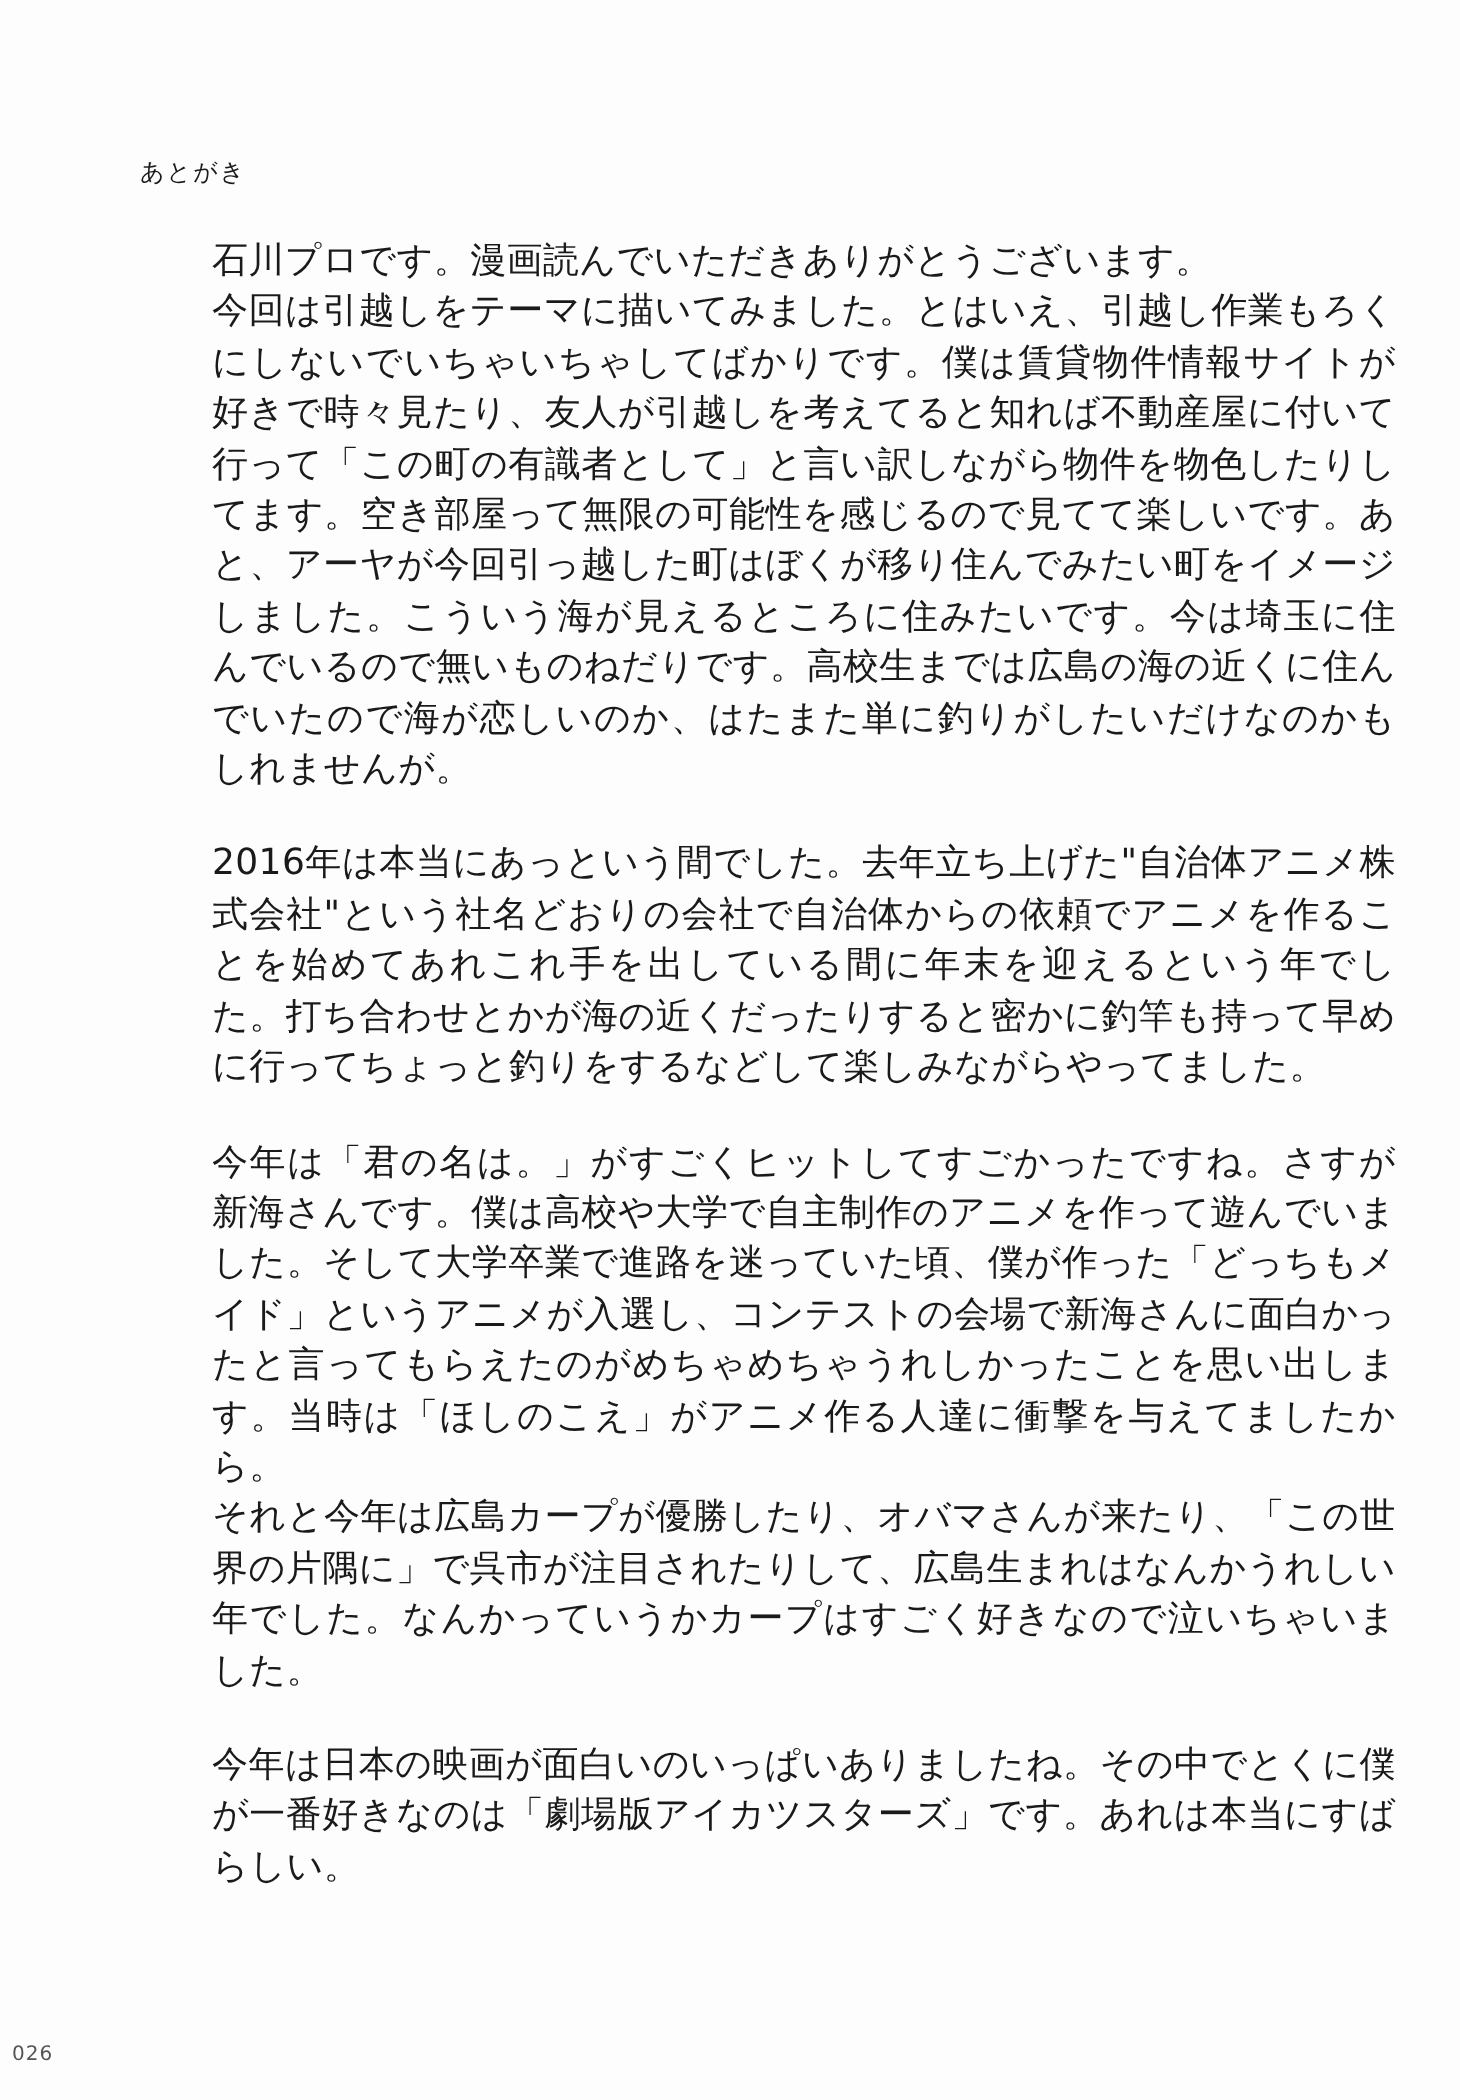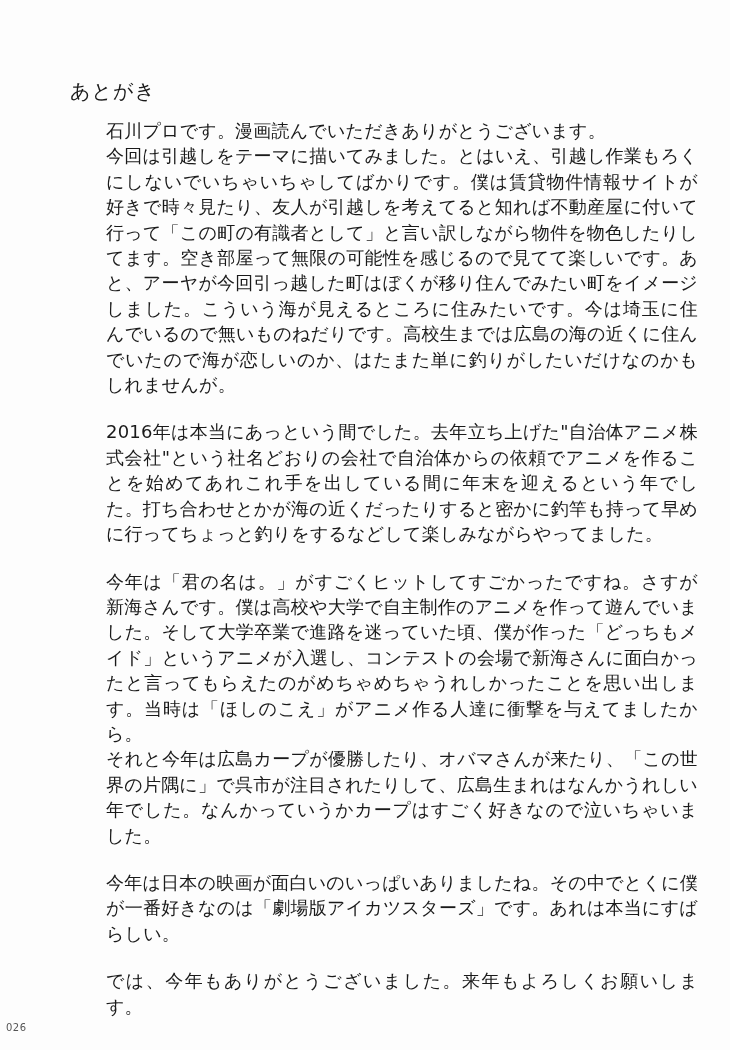--- a/index.html
+++ b/index.html
@@ -20,21 +20,21 @@
     top: 0;
     left: 0;
     width: 730px;
     height: 1050px;
     background: #fdfdfd;
   }
   .heading {
     position: absolute;
     left: 70px;
     top: 78px;
-    font-size: 20px;
+    font-size: 12px;
     letter-spacing: 1px;
     color: #1a1a1a;
   }
   .body-text {
     position: absolute;
     left: 70px;
     top: 118px;
     width: 592px;
     font-size: 18px;
     line-height: 25.4px;
@@ -75,19 +75,18 @@
 
   <div class="heading">あとがき</div>
 
   <div class="body-text">
     <p class="para">石川プロです。漫画読んでいただきありがとうございます。
 今回は引越しをテーマに描いてみました。とはいえ、引越し作業もろくにしないでいちゃいちゃしてばかりです。僕は賃貸物件情報サイトが好きで時々見たり、友人が引越しを考えてると知れば不動産屋に付いて行って「この町の有識者として」と言い訳しながら物件を物色したりしてます。空き部屋って無限の可能性を感じるので見てて楽しいです。あと、アーヤが今回引っ越した町はぼくが移り住んでみたい町をイメージしました。こういう海が見えるところに住みたいです。今は埼玉に住んでいるので無いものねだりです。高校生までは広島の海の近くに住んでいたので海が恋しいのか、はたまた単に釣りがしたいだけなのかもしれませんが。</p>
     <p class="para">2016年は本当にあっという間でした。去年立ち上げた"自治体アニメ株式会社"という社名どおりの会社で自治体からの依頼でアニメを作ることを始めてあれこれ手を出している間に年末を迎えるという年でした。打ち合わせとかが海の近くだったりすると密かに釣竿も持って早めに行ってちょっと釣りをするなどして楽しみながらやってました。</p>
     <p class="para">今年は「君の名は。」がすごくヒットしてすごかったですね。さすが新海さんです。僕は高校や大学で自主制作のアニメを作って遊んでいました。そして大学卒業で進路を迷っていた頃、僕が作った「どっちもメイド」というアニメが入選し、コンテストの会場で新海さんに面白かったと言ってもらえたのがめちゃめちゃうれしかったことを思い出します。当時は「ほしのこえ」がアニメ作る人達に衝撃を与えてましたから。
 それと今年は広島カープが優勝したり、オバマさんが来たり、「この世界の片隅に」で呉市が注目されたりして、広島生まれはなんかうれしい年でした。なんかっていうかカープはすごく好きなので泣いちゃいました。</p>
     <p class="para">今年は日本の映画が面白いのいっぱいありましたね。その中でとくに僕が一番好きなのは「劇場版アイカツスターズ」です。あれは本当にすばらしい。</p>
-    <p class="para">では、今年もありがとうございました。来年もよろしくお願いします。</p>
   </div>
 
 
   <div class="folio">026</div>
 
 </div>
 
 </body></html>

